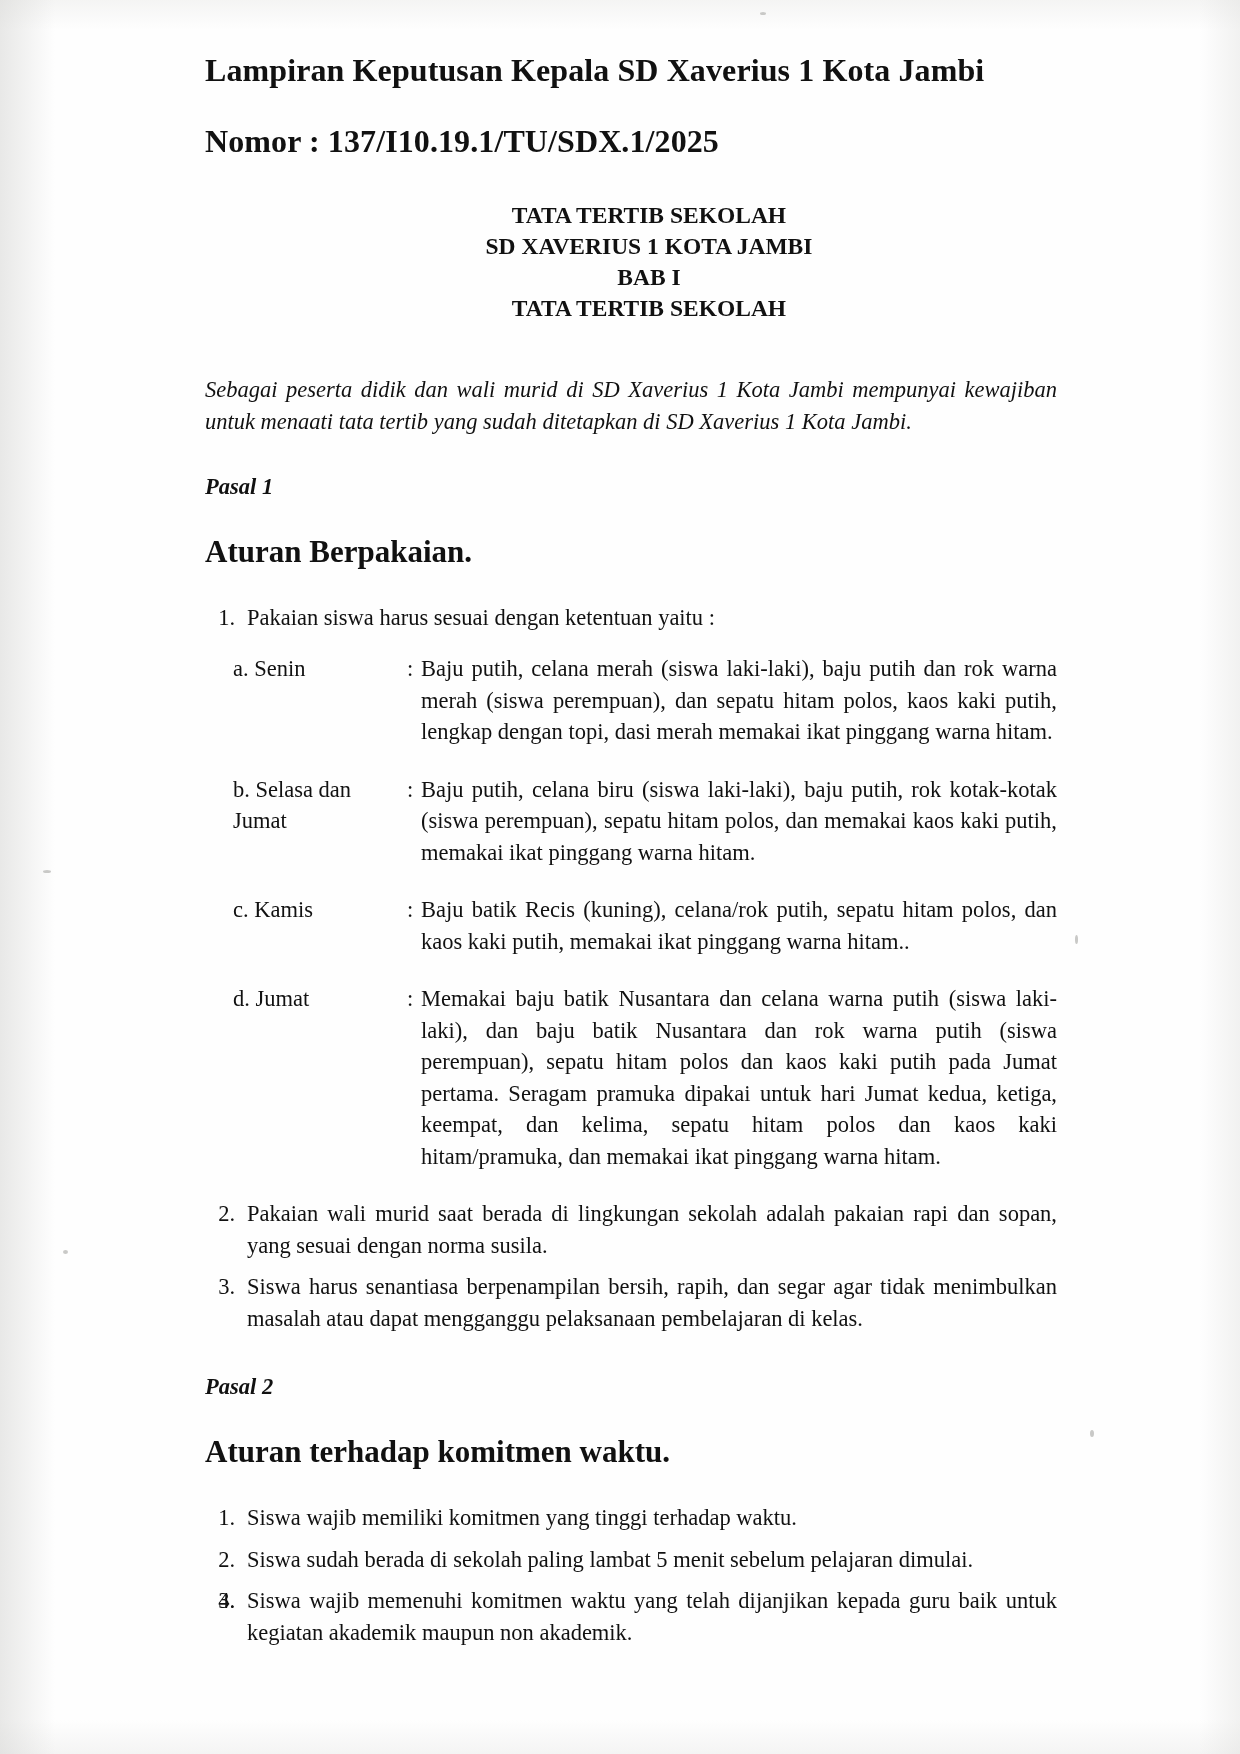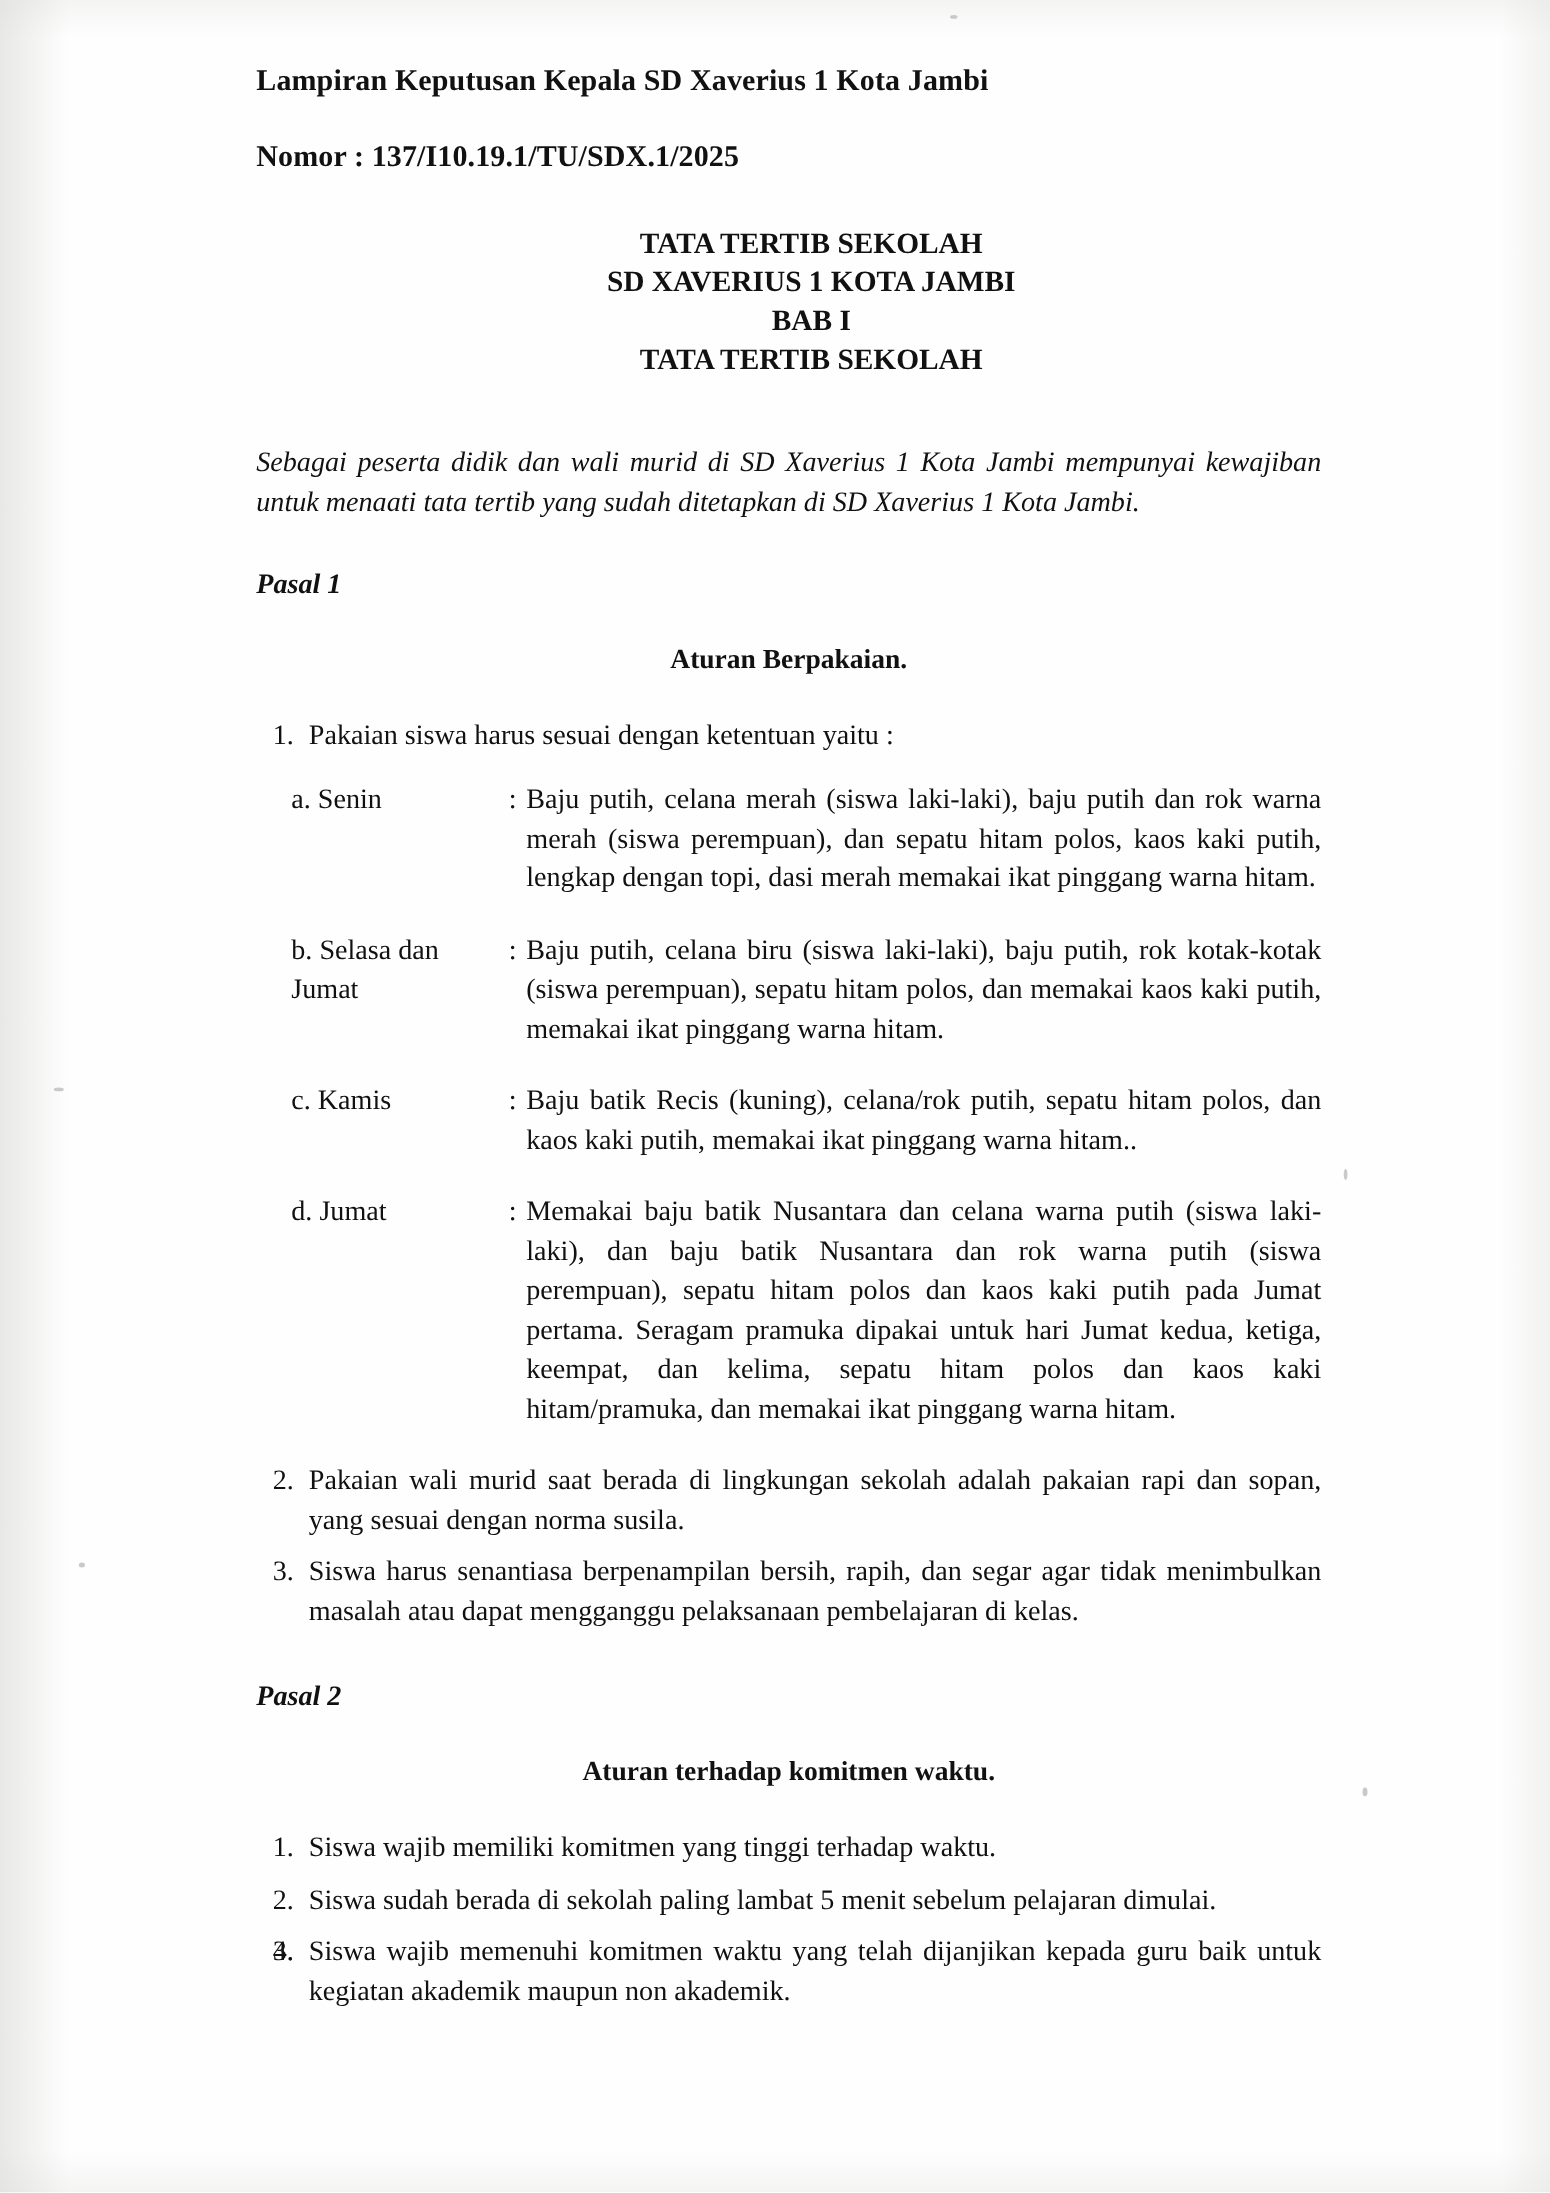--- a/index.html
+++ b/index.html
@@ -36,21 +36,21 @@
   }
   .content {
     position: absolute;
     left: 205px;
     top: 52px;
     width: 852px;
   }
 
   .hdr-line {
     font-weight: bold;
-    font-size: 24px;
+    font-size: 32px;
     letter-spacing: 0.1px;
     margin-bottom: 34px;
   }
   .hdr-line.second { margin-bottom: 40px; }
 
   .title-block {
     text-align: center;
     font-weight: bold;
     font-size: 23.5px;
     line-height: 1.32;
@@ -67,23 +67,22 @@
   }
 
   .pasal {
     text-align: left;
     font-style: italic;
     font-weight: bold;
     font-size: 22.5px;
     margin-bottom: 34px;
   }
   .subhead {
-    text-align: center;
-    font-weight: bold;
-    font-size: 22px;
+    font-weight: bold;
+    font-size: 31px;
     margin-bottom: 32px;
   }
 
   ol.numlist {
     list-style: none;
     margin: 0;
     padding: 0;
   }
   ol.numlist > li {
     position: relative;

